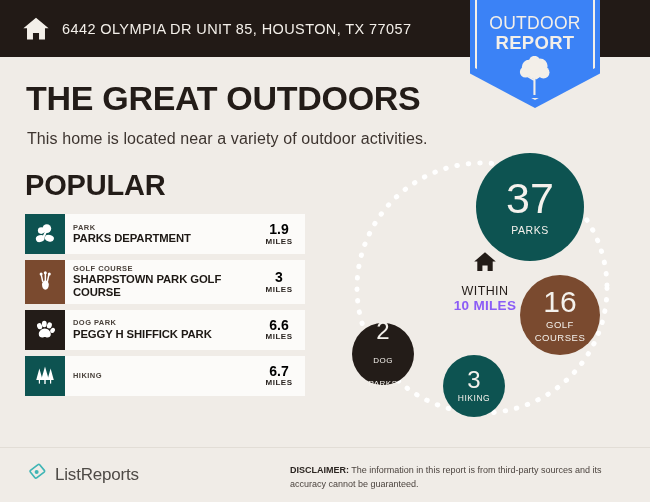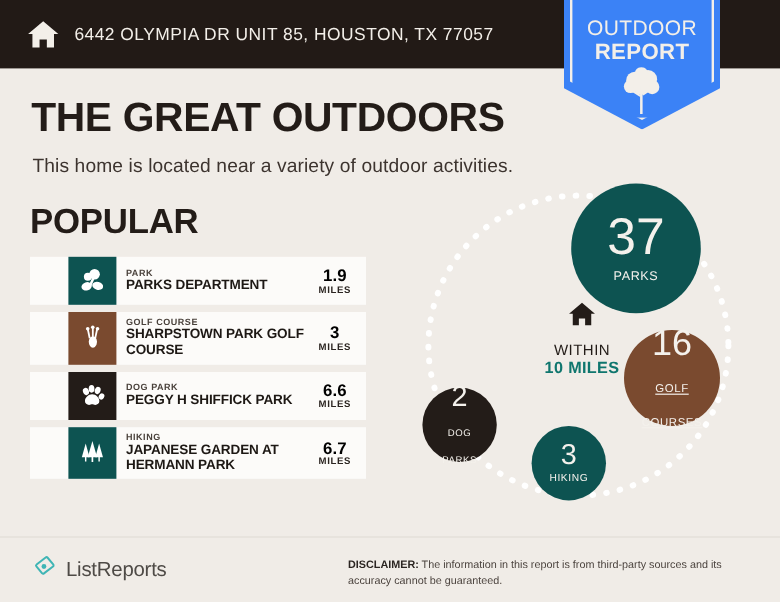--- a/index.html
+++ b/index.html
@@ -54,21 +54,21 @@
   }
 
   
   .popular {
     position:absolute; left:25px; top:169px;
     font-size:29px; font-weight:700; color:#231c18; letter-spacing:-.2px;
   }
   .list { position:absolute; left:25px; top:214px; width:280px; }
   .row {
     position:relative; display:flex; align-items:stretch;
-    background:#fcfbf9; margin-bottom:6px; min-height:40px;padding-left:32px;
+    background:#fcfbf9; margin-bottom:6px; min-height:40px;
   }
   .icon-box { width:40px; flex:0 0 40px; display:flex; align-items:center; justify-content:center; }
   .row-text { flex:1 1 auto; padding:4px 2px 4px 8px; display:flex; flex-direction:column; justify-content:center; }
   .cat { font-size:7.5px; font-weight:700; color:#4a423c; letter-spacing:.45px; line-height:1.25; }
   .name { font-size:11.3px; font-weight:700; color:#1d1814; letter-spacing:-.1px; line-height:1.16; }
   .dist { flex:0 0 46px; display:flex; flex-direction:column; align-items:center; justify-content:center; padding-right:6px; }
   .dist-num { font-size:14px; font-weight:700; color:#000000; line-height:1.05; }
   .dist-unit { font-size:8px; font-weight:700; color:#2b2521; letter-spacing:.5px; }
 
   
@@ -81,36 +81,36 @@
   }
   .c-num { font-weight:400; line-height:1; }
   .c-lab { font-weight:400; letter-spacing:.5px; line-height:1.1; }
 
   .c-parks { left:146px; top:13px; width:108px; height:108px; background:#0d5351; }
   .c-parks .c-num { font-size:43px; }
   .c-parks .c-lab { font-size:10.5px; margin-top:5px; }
 
   .c-golf { left:190px; top:135px; width:80px; height:80px; background:#7a4a2f; }
   .c-golf .c-num { font-size:30px; }
-  .c-golf .c-lab { font-size:9.5px; margin-top:18px;text-decoration:underline; }
+  .c-golf .c-lab { font-size:9.5px; margin-top:3px; }
 
   .c-hiking { left:113px; top:215px; width:62px; height:62px; background:#0d5351; }
   .c-hiking .c-num { font-size:24px; }
   .c-hiking .c-lab { font-size:8.5px; margin-top:2px; }
 
   .c-dog { left:22px; top:183px; width:62px; height:62px; background:#231c18; }
   .c-dog .c-num { font-size:24px; }
   .c-dog .c-lab { font-size:8px; margin-top:14px; }
 
   .center-node {
     position:absolute; left:100px; top:110px; width:110px;
     display:flex; flex-direction:column; align-items:center;
   }
   .cn-l1 { font-size:12.5px; color:#231c18; letter-spacing:.4px; margin-top:6px; }
-  .cn-l2 { font-size:13.5px; font-weight:700; color:#0f766e; letter-spacing:.3px; }
+  .cn-l2 { font-size:13.5px; font-weight:700; color:#8b5cf6; letter-spacing:.3px; }
 
   
   .footer-sep { position:absolute; left:0; top:447px; width:650px; height:1px; background:#e2ddd6; }
   .logo { position:absolute; left:27px; top:462px; display:flex; align-items:center; }
   .logo-text { font-size:17px; color:#4e4a46; margin-left:7px; letter-spacing:-.2px; }
   .disclaimer {
     position:absolute; left:290px; top:464px; width:340px;
     font-size:9px; color:#4c443f; line-height:1.5;
   }
   .disclaimer b { font-weight:700; color:#2b2521; }
@@ -233,21 +233,20 @@
               <rect x="5.8" y="15.6" width="1.2" height="4"></rect>
             <path d="M12 2.6 15.9 16H8.1z"></path>
               <rect x="11.3" y="15.6" width="1.4" height="4.4"></rect>
             <path d="M17.6 4.6 20.8 16h-6.4z"></path>
               <rect x="17" y="15.6" width="1.2" height="4"></rect>
           </g>
         </svg>
       </div>
       <div class="row-text">
         <div class="cat">HIKING</div>
-        <div class="name">JAPANESE GARDEN AT HERMANN PARK</div>
       </div>
       <div class="dist">
         <div class="dist-num">6.7</div>
         <div class="dist-unit">MILES</div>
       </div>
     </div>
 
   </div>
 
   <div class="diagram">

